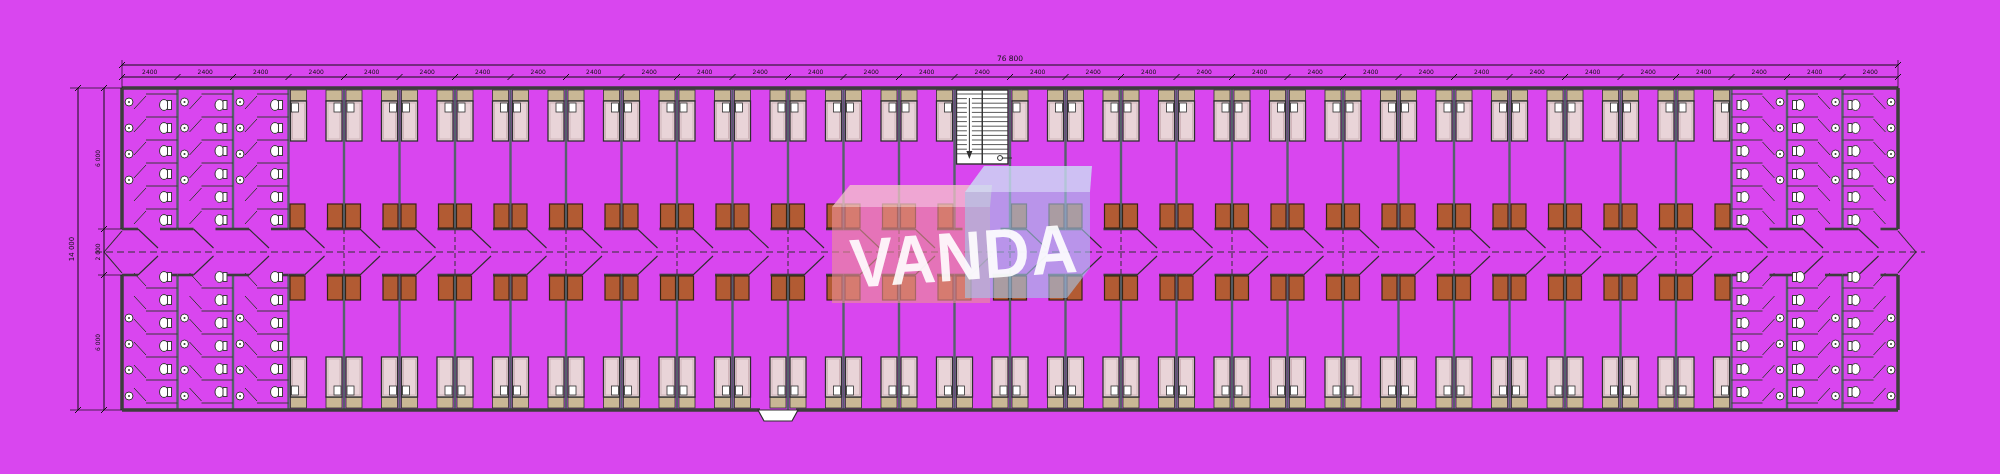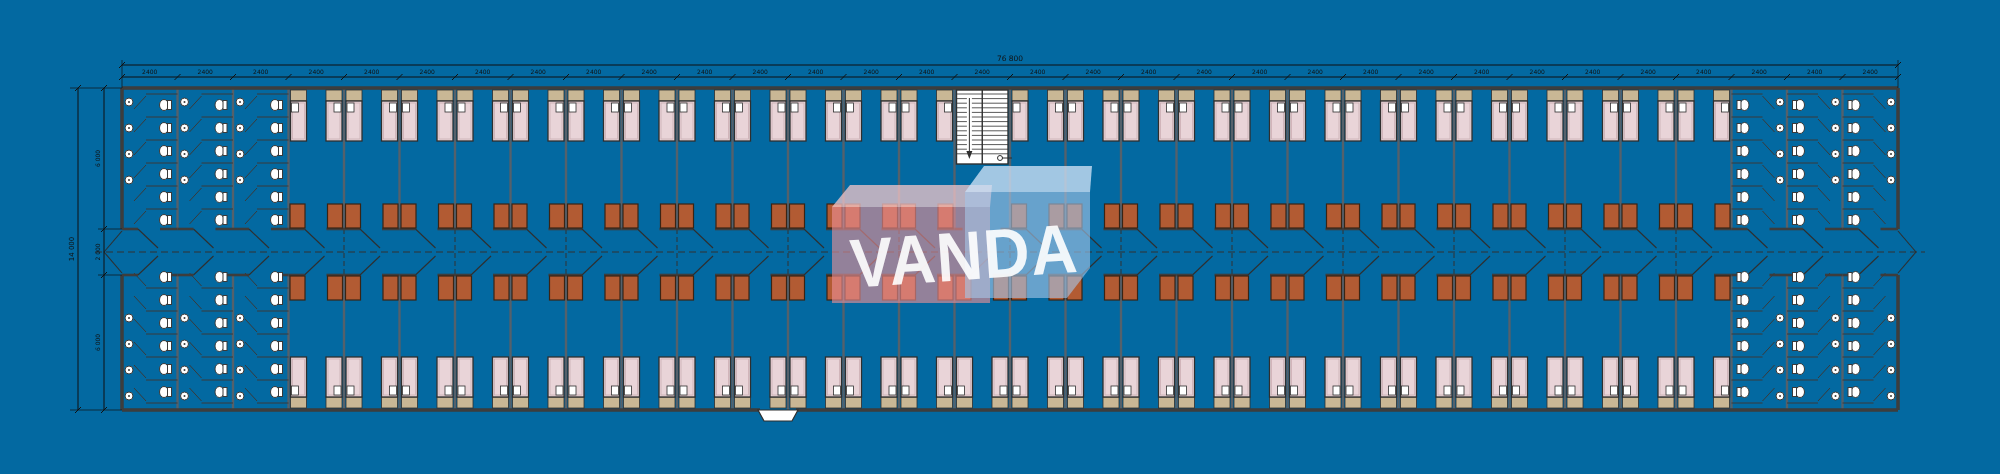--- a/index.html
+++ b/index.html
@@ -1,16 +1,16 @@
 <!DOCTYPE html>
 <html><head>
 <meta charset="utf-8">
 <style>
   html,body{margin:0;padding:0;background:#ffffff;}
-  .page{position:relative;width:2000px;height:474px;background:#0369a1;overflow:hidden;
+  .page{position:relative;width:2000px;height:474px;background:#d946ef;overflow:hidden;
         font-family:"Liberation Sans",sans-serif;}
   #plan{position:absolute;left:0;top:0;}
   .watermark-text{
     position:absolute;left:836px;top:206px;width:256px;height:100px;
     display:flex;align-items:center;justify-content:center;
     font-family:"Liberation Sans",sans-serif;font-weight:bold;
     font-size:64px;letter-spacing:1px;line-height:1;
     transform:rotate(-4deg) scaleY(1.08);
     pointer-events:none;user-select:none;
   }

